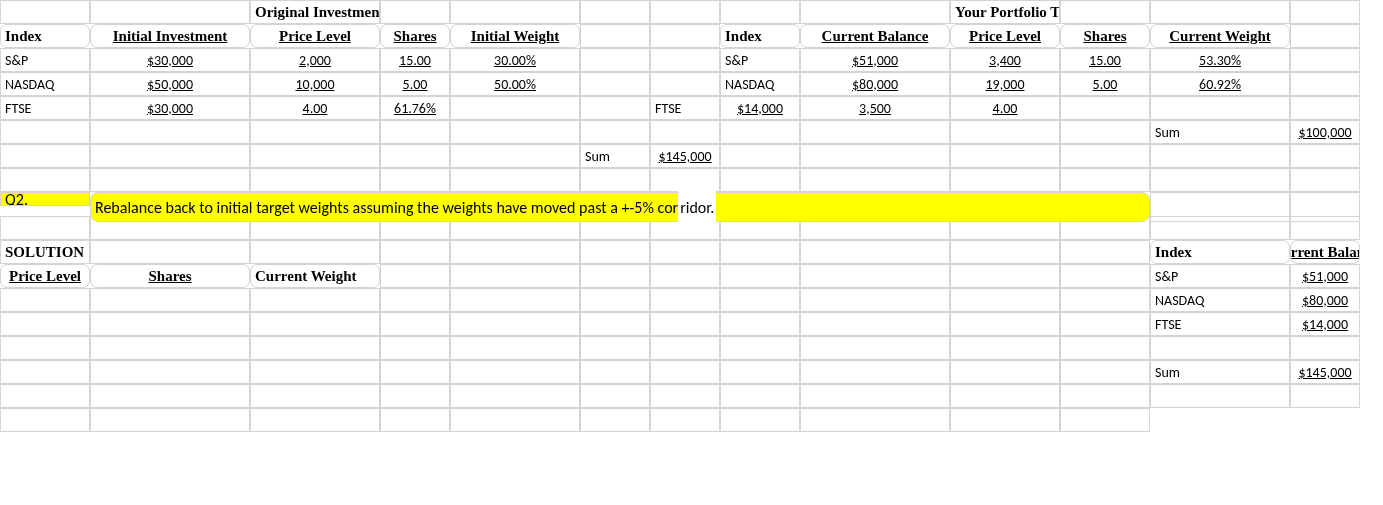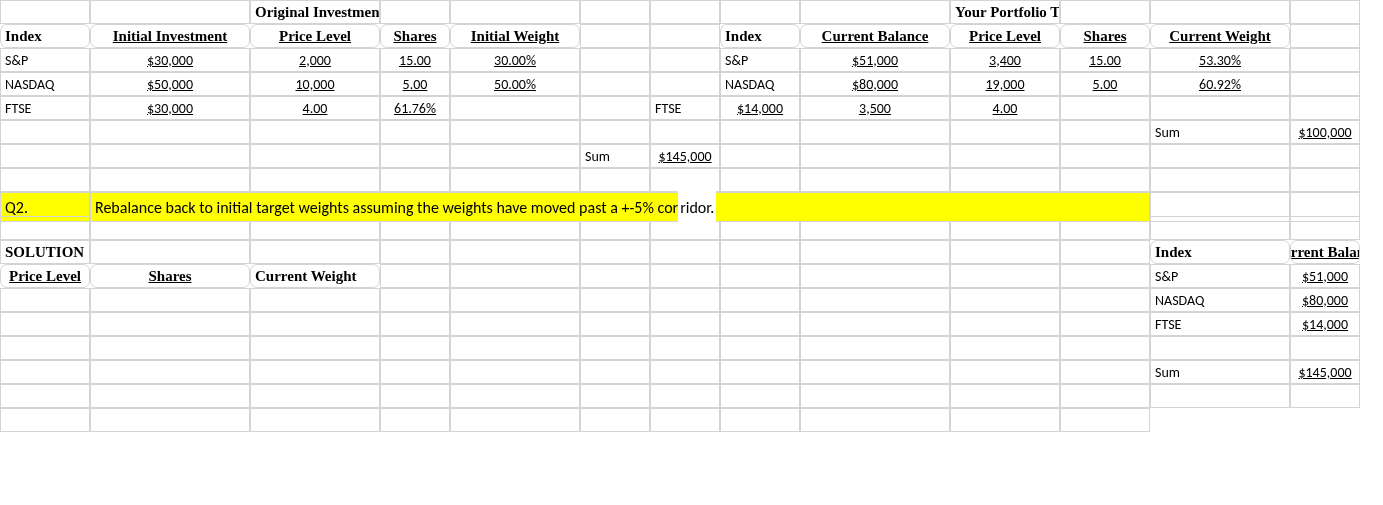--- a/index.html
+++ b/index.html
@@ -22,21 +22,21 @@
     white-space: nowrap;
     overflow: hidden;
     display: flex;
     align-items: center;
   }
   .b { font-weight: bold; font-family: "Times New Roman", serif; font-size: 15px; border-radius: 7px; }
   .c { justify-content: center; text-decoration: underline; }
   .l { justify-content: flex-start; }
   .hl { background: #ffff00; }
   .q2label { font-family: Calibri, Arial, sans-serif; font-size:16px; }
-  .q2text { font-family: Calibri, Arial, sans-serif; font-size: 16px; }
+  .q2text { font-family: Calibri, Arial, sans-serif; font-size: 16px; border-radius: 8px; }
   .title { font-family: "Times New Roman", serif; font-size:15px; font-weight:bold; }
 </style>
 </head>
 <body>
 
 <div class="sheet">
 
   <div class="cell"></div>
   <div class="cell"></div>
   <div class="cell title l">Original Investment</div>
@@ -140,21 +140,21 @@
   <div class="cell"></div>
   <div class="cell"></div>
   <div class="cell"></div>
   <div class="cell"></div>
   <div class="cell"></div>
   <div class="cell"></div>
   <div class="cell"></div>
   <div class="cell"></div>
   <div class="cell"></div>
 
-  <div class="cell hl q2label l" style="grid-row:9;grid-column:1;height:30px;">Q2.</div>
+  <div class="cell hl q2label l" style="grid-row:9;grid-column:1;height:14px;">Q2.</div>
   <div class="cell hl q2text l" style="grid-row:9;grid-column:2 / span 10;height:30px;position:relative;overflow:visible;">
     <span>Rebalance back to initial target weights assuming the weights have moved past a +-5% cor</span>
       <span style="background:#fff;padding:16px 2px;">ridor.</span>
   </div>
   <div class="cell" style="grid-row:9;grid-column:12;height:30px;"></div>
   <div class="cell" style="grid-row:9;grid-column:13;height:30px;"></div>
 
   <div class="cell"></div>
   <div class="cell"></div>
   <div class="cell"></div>

